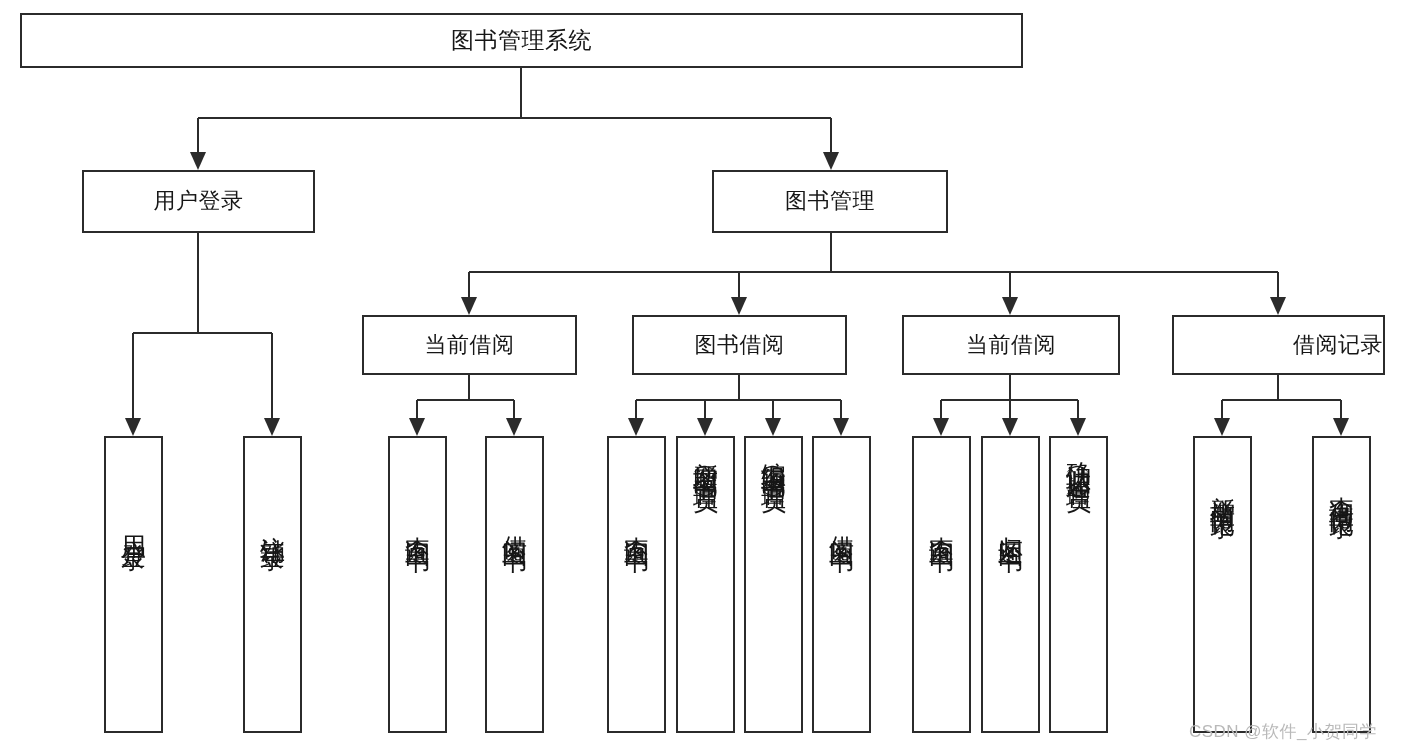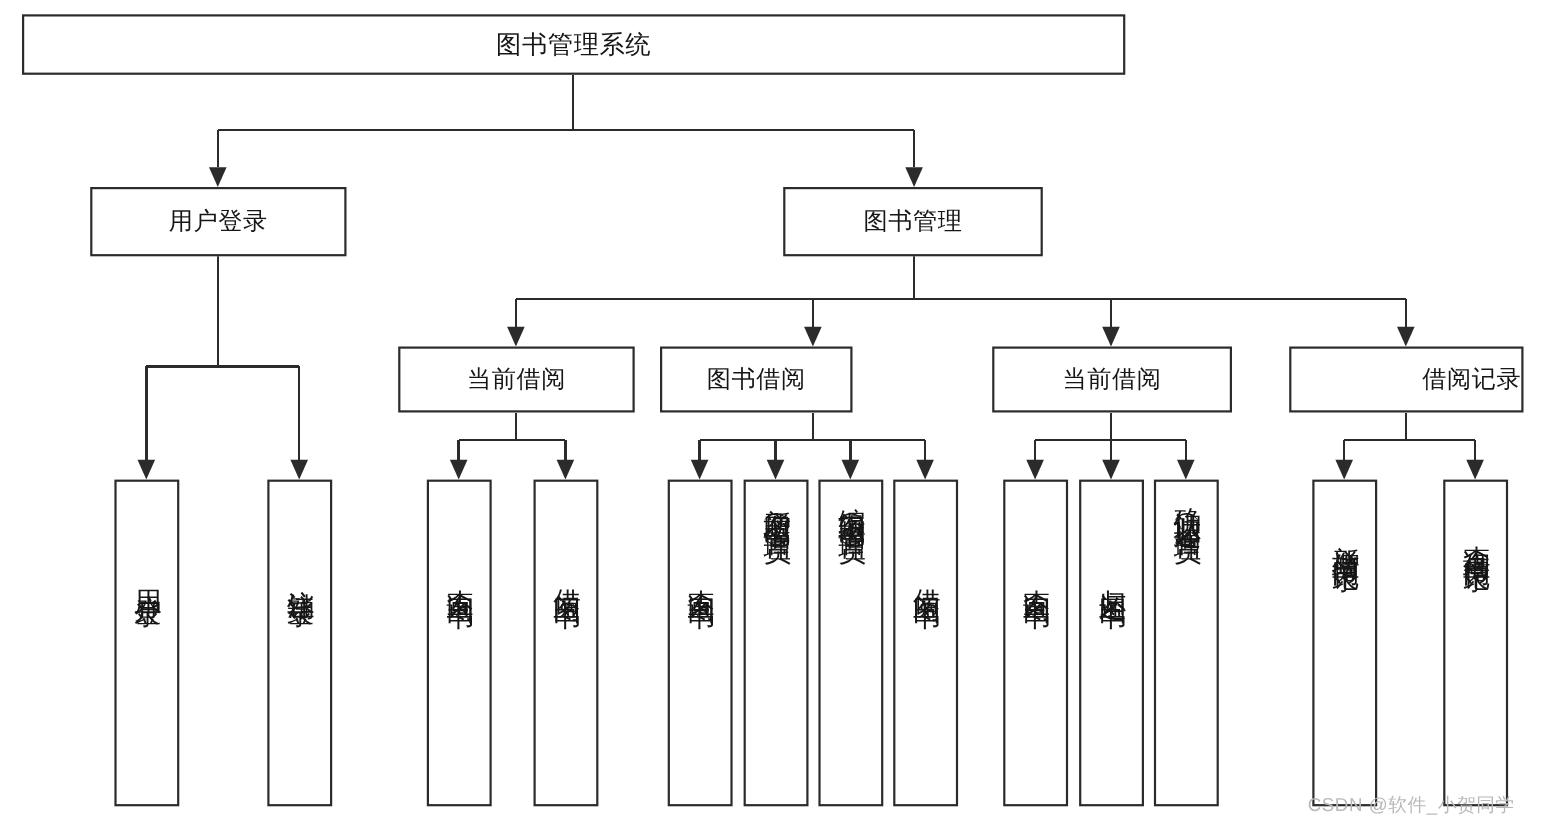--- a/index.html
+++ b/index.html
@@ -160,21 +160,21 @@
   </div>
 
   <div class="node h-node" style="left:712px; top:170px; width:236px; height:63px;">
     <span class="txt">图书管理</span>
   </div>
 
   <div class="node h-node" style="left:362px; top:315px; width:215px; height:60px;">
     <span class="txt">当前借阅</span>
   </div>
 
-  <div class="node h-node" style="left:600px; top:315px; width:175px; height:60px;">
+  <div class="node h-node" style="left:632px; top:315px; width:215px; height:60px;">
     <span class="txt">图书借阅</span>
   </div>
 
   <div class="node h-node" style="left:902px; top:315px; width:218px; height:60px;">
     <span class="txt">当前借阅</span>
   </div>
 
   <div class="node h-node" style="left:1172px; top:315px; width:213px; height:60px;justify-content:flex-end;">
     <span class="txt">借阅记录</span>
   </div>

